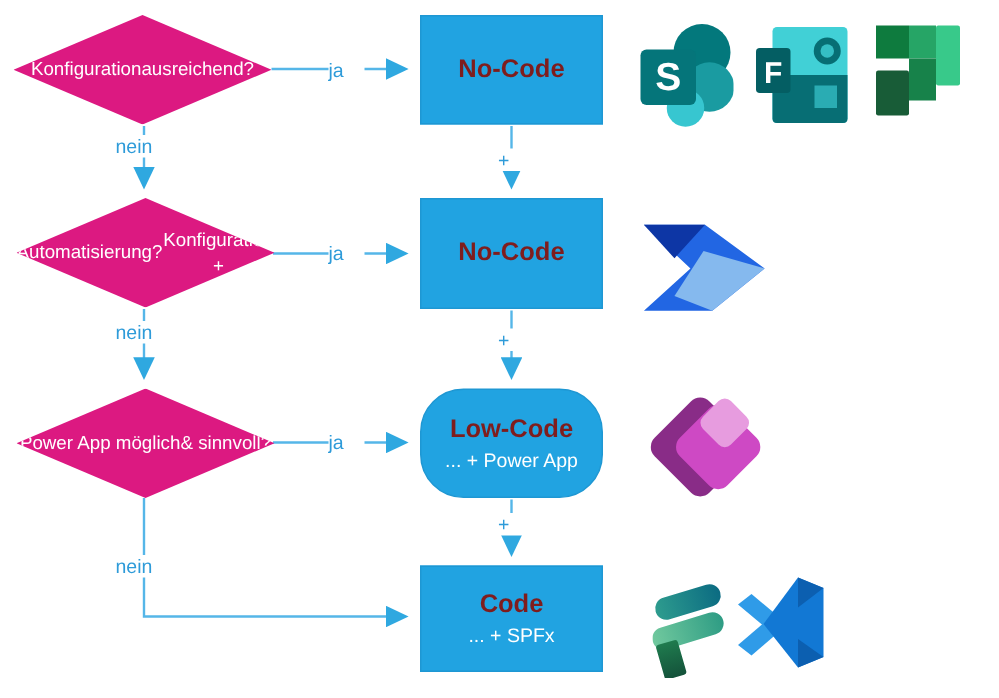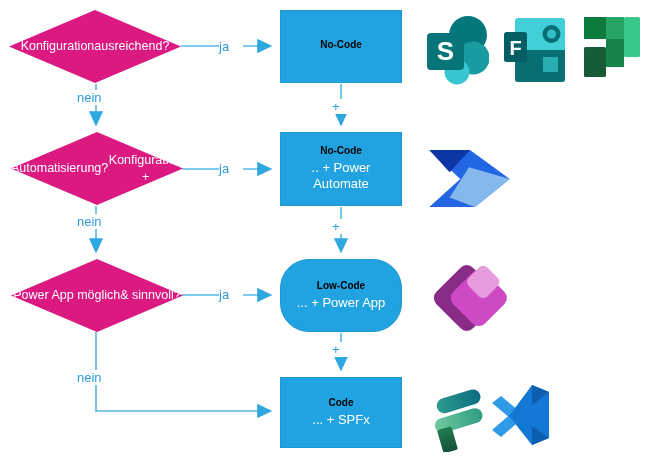--- a/index.html
+++ b/index.html
@@ -13,21 +13,21 @@
     clip-path:polygon(50% 0,100% 50%,50% 100%,0 50%);
     display:flex;flex-direction:row;align-items:center;justify-content:center;
     text-align:center;color:#ffffff;font-size:12.5px;line-height:1.32;
   }
   .process{
     position:absolute;left:280px;width:122px;
     background:#21A3E1;border:1px solid #1E97D3;box-sizing:border-box;
     display:flex;flex-direction:column;align-items:center;justify-content:center;
     text-align:center;color:#ffffff;font-size:13px;line-height:1.28;
   }
-  .process .ptitle{color:#000000;font-weight:bold;font-size:10px;margin-bottom:2px;}
+  .process .ptitle{color:#7f1d1d;font-weight:bold;font-size:17px;margin-bottom:2px;}
   .process .pbody{padding:0 3px;}
   .lbl{
     position:absolute;color:#2E9BD9;font-size:13px;line-height:15px;
     background:#ffffff;text-align:left;
   }
   .connectors{position:absolute;left:0;top:0;pointer-events:none;}
   .icon{position:absolute;}
 </style>
 </head>
 <body>
@@ -62,21 +62,20 @@
 <div class="diamond" style="left:11px;top:259px;">
   <span>Power App möglich</span>
   <span>&amp; sinnvoll?</span>
 </div>
 
 <div class="process" style="top:10px;height:73px;">
   <div class="ptitle">No-Code</div>
 </div>
 <div class="process" style="top:132px;height:74px;">
   <div class="ptitle">No-Code</div>
-  <div class="pbody">.. + Power Automate</div>
 </div>
 <div class="process" style="top:259px;height:73px;border-radius:29px;">
   <div class="ptitle">Low-Code</div>
   <div class="pbody">... + Power App</div>
 </div>
 <div class="process" style="top:377px;height:71px;">
   <div class="ptitle">Code</div>
   <div class="pbody">... + SPFx</div>
 </div>
 

